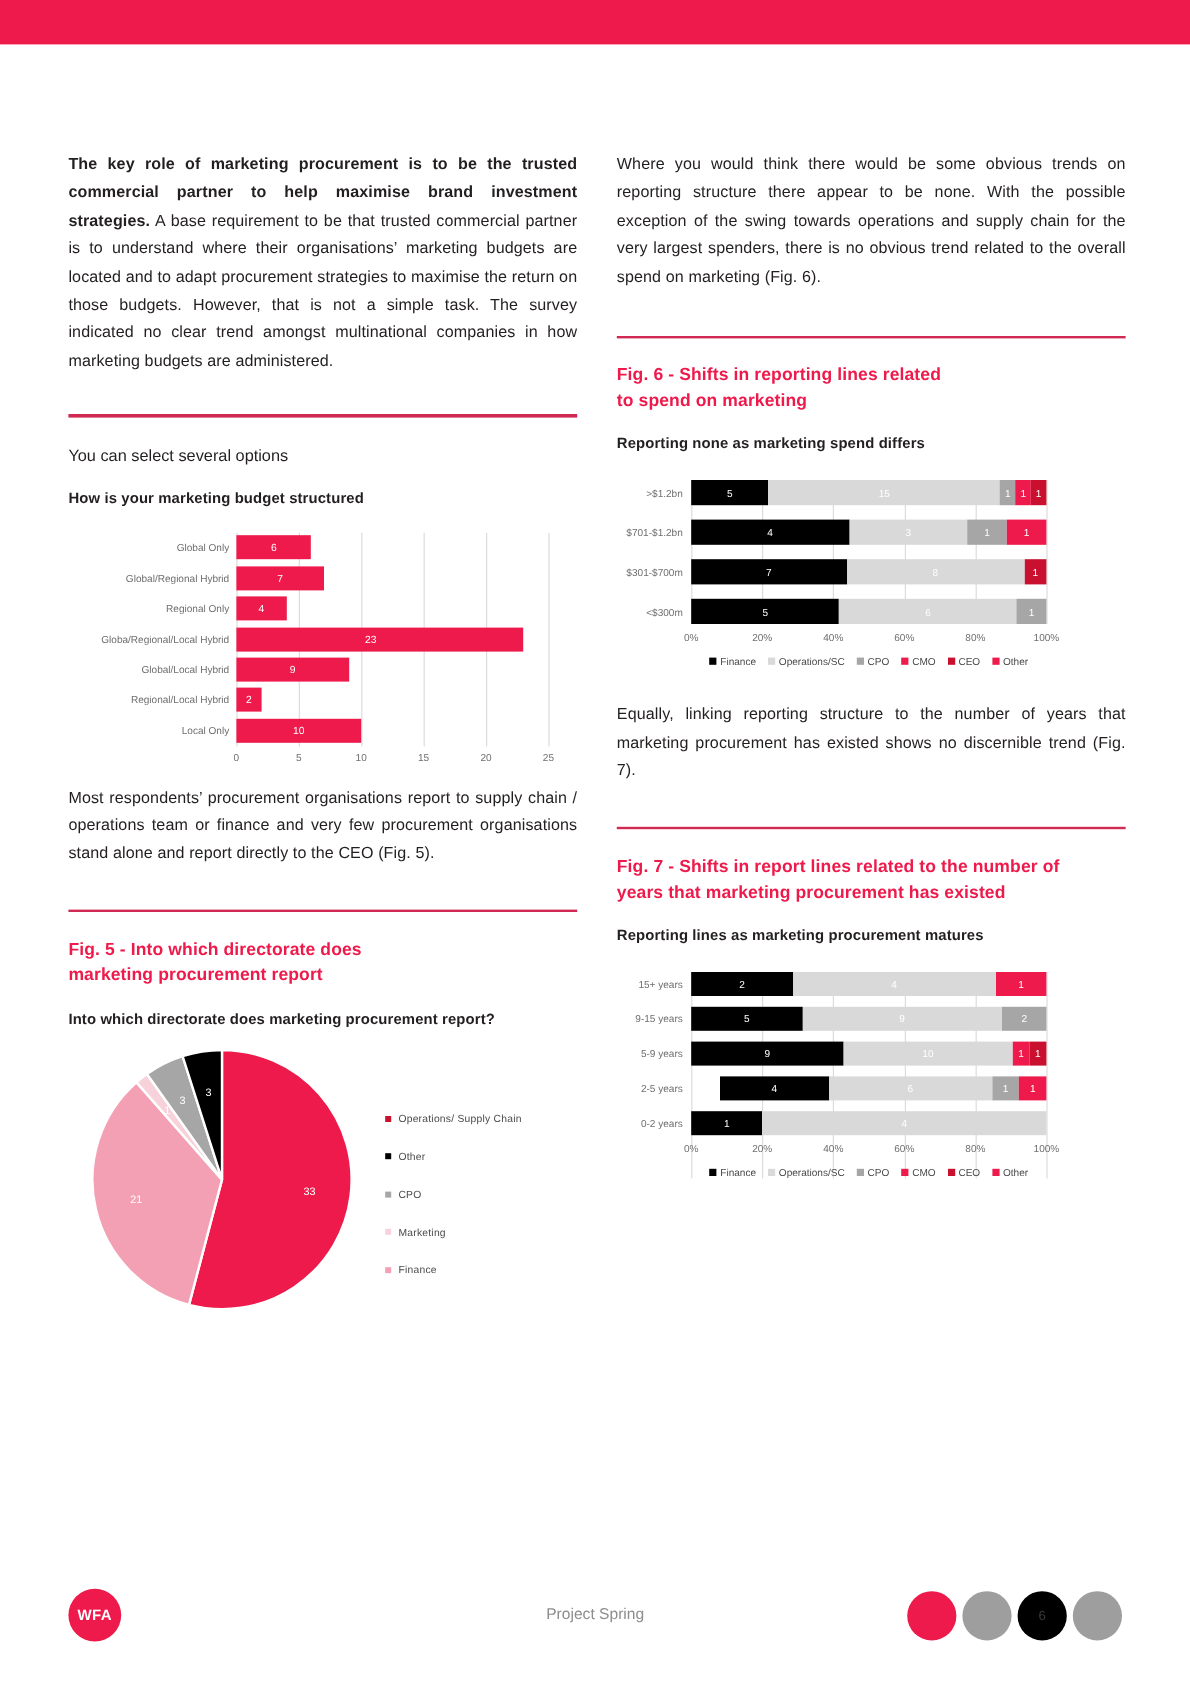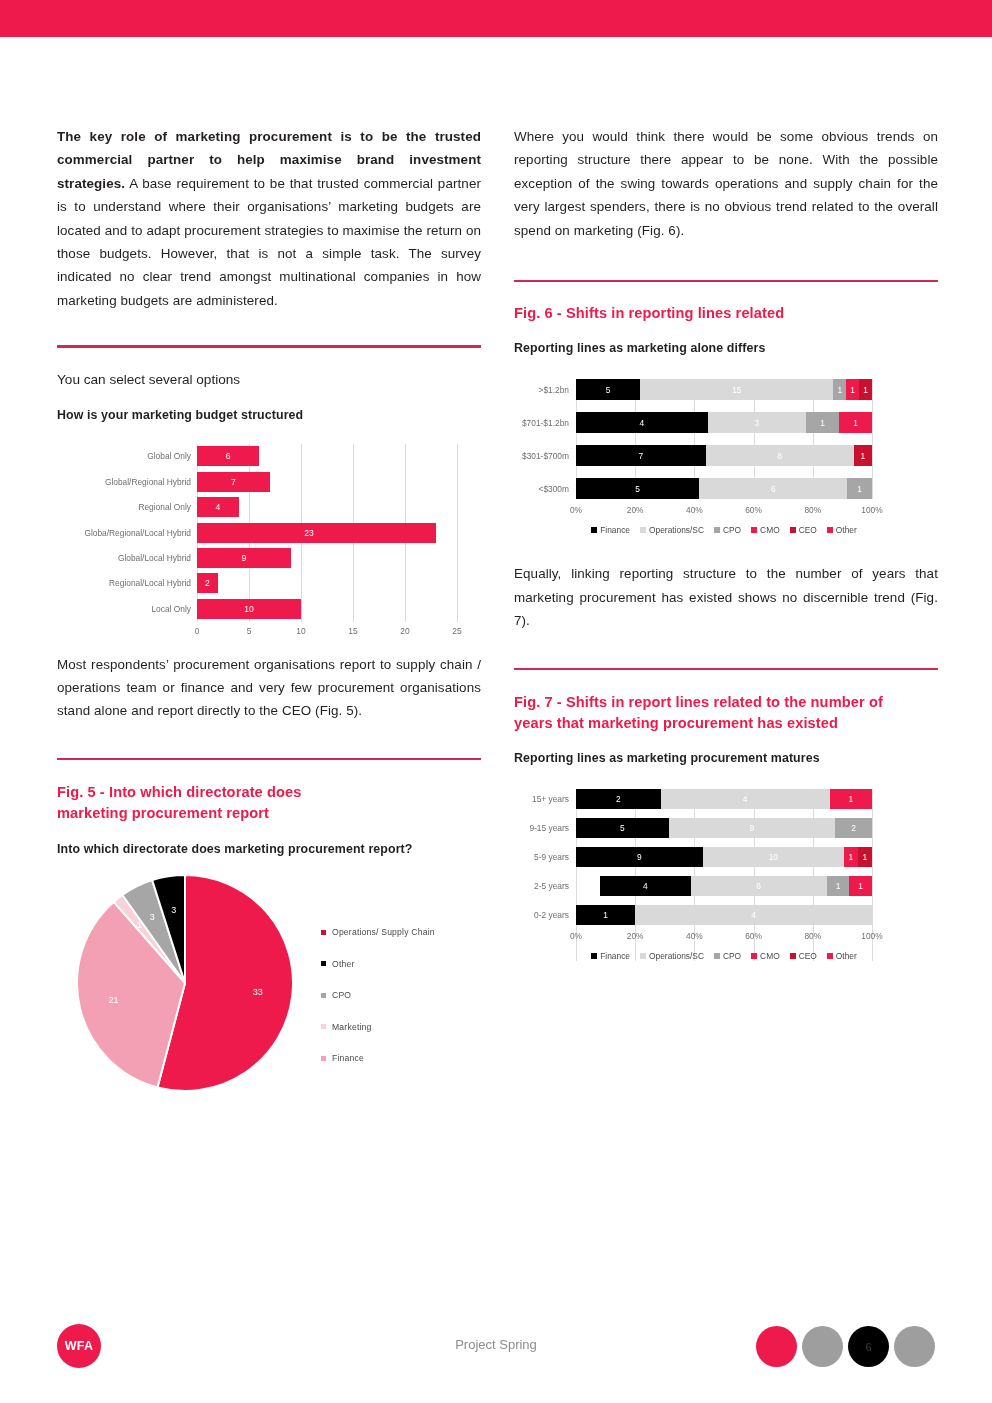--- a/index.html
+++ b/index.html
@@ -224,23 +224,24 @@
   </div>
 
   <div class="col col-right">
 
     <p class="body">Where you would think there would be some obvious trends on reporting structure there appear to be none. With the possible exception of the swing towards operations and supply chain for the very largest spenders, there is no obvious trend related to the overall spend on marketing (Fig. 6).</p>
 
     <div class="rule" style="margin-top:38px;"></div>
 
     <div style="margin-top:21px;">
       <div class="figtitle">Fig. 6 - Shifts in reporting lines related</div>
-    </div>
-
-    <div class="charttitle" style="margin-top:17px;">Reporting lines as marketing alone differs</div>
+      <div class="figtitle">to spend on marketing</div>
+    </div>
+
+    <div class="charttitle" style="margin-top:17px;">Reporting none as marketing spend differs</div>
 
     <div class="sbc" id="fig6-chart" style="margin-top:18px;height:175px;">
         <div class="sbc-plot" style="height: 120px;">
           <div class="sbc-grid">
             <i style="left: 0px;"></i>
             <i style="left: 59.2px;"></i>
             <i style="left: 118.4px;"></i>
             <i style="left: 177.6px;"></i>
             <i style="left: 236.8px;"></i>
             <i style="left: 296px;"></i>

